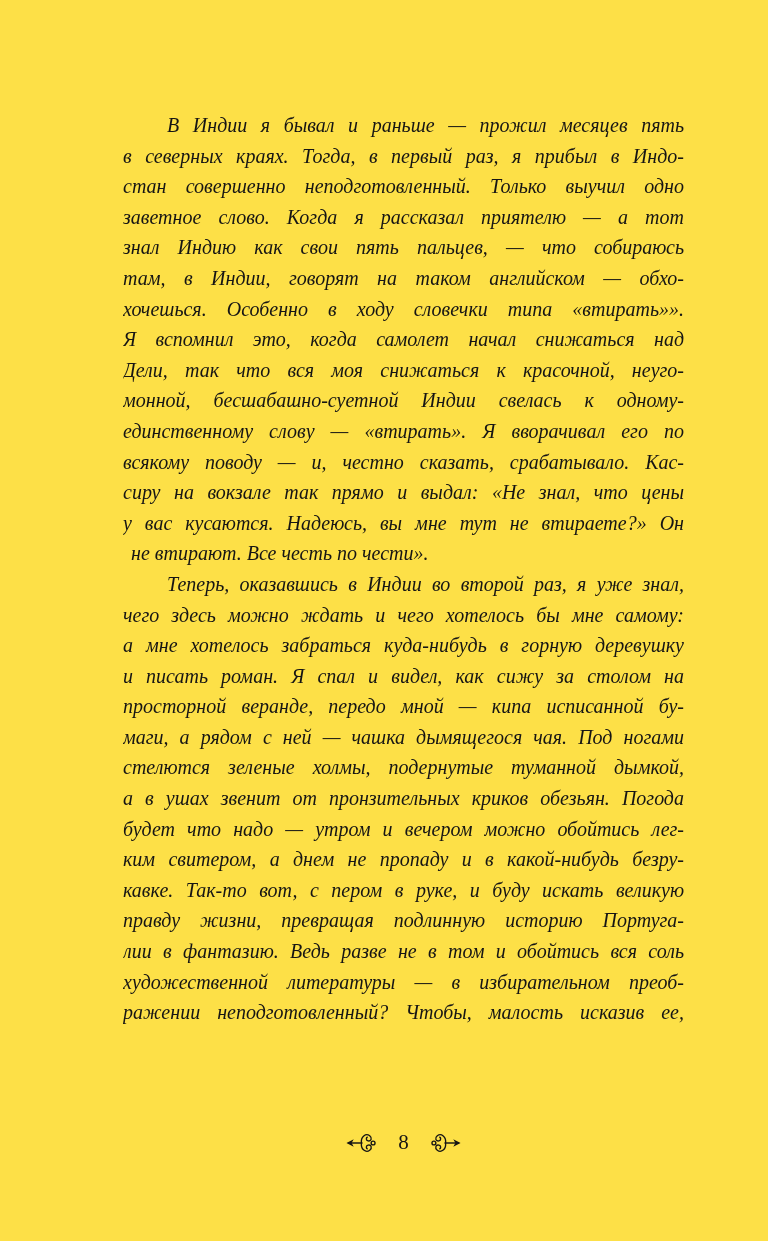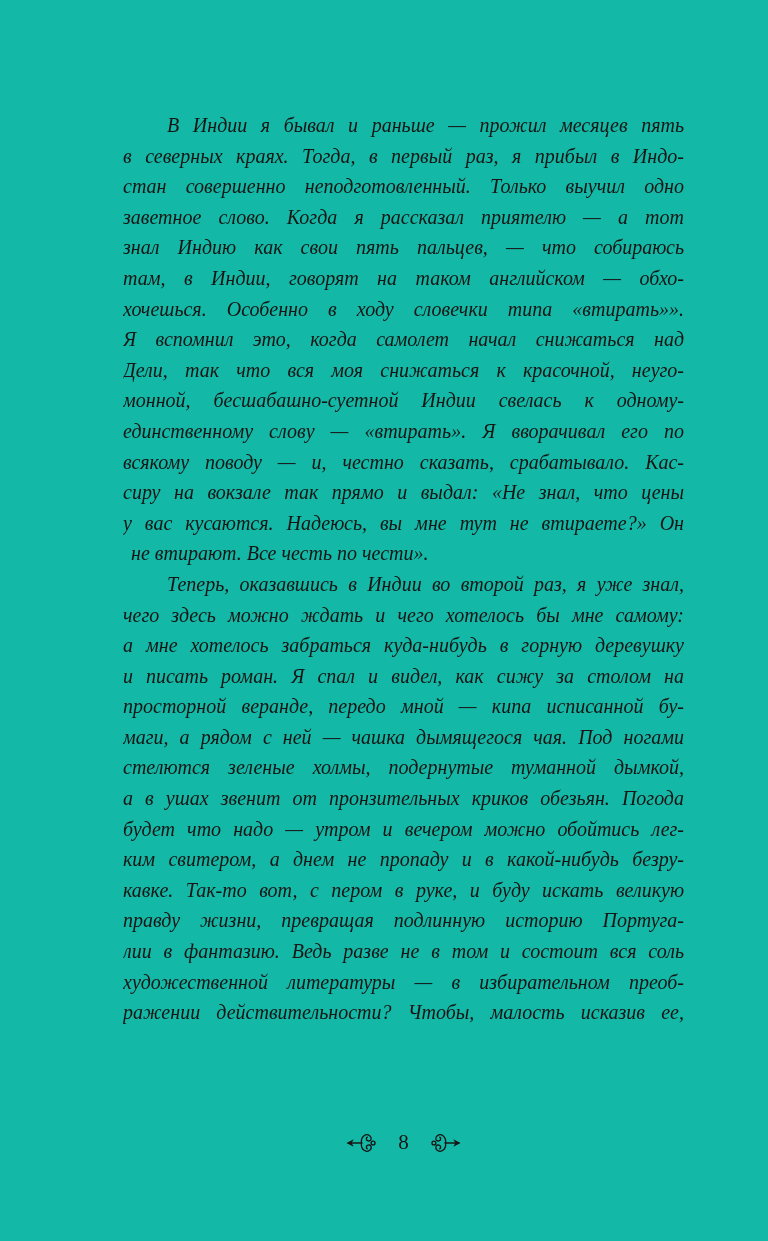--- a/index.html
+++ b/index.html
@@ -1,20 +1,20 @@
 <!DOCTYPE html>
 <html><head>
 <meta charset="utf-8">
 <style>
   html, body { margin: 0; padding: 0; background: #ffffff; }
   .page {
     position: relative;
     width: 768px;
     height: 1241px;
-    background: #14b8a6;
+    background: #fde047;
     font-family: "Liberation Serif", serif;
     color: #161514;
     overflow: hidden;
   }
   .text-block {
     position: absolute;
     left: 123px;
     top: 110px;
     width: 561px;
     font-style: italic;
@@ -83,23 +83,23 @@
       <div class="line">а мне хотелось забраться куда-нибудь в горную деревушку</div>
       <div class="line">и писать роман. Я спал и видел, как сижу за столом на</div>
       <div class="line">просторной веранде, передо мной — кипа исписанной бу-</div>
       <div class="line">маги, а рядом с ней — чашка дымящегося чая. Под ногами</div>
       <div class="line">стелются зеленые холмы, подернутые туманной дымкой,</div>
       <div class="line">а в ушах звенит от пронзительных криков обезьян. Погода</div>
       <div class="line">будет что надо — утром и вечером можно обойтись лег-</div>
       <div class="line">ким свитером, а днем не пропаду и в какой-нибудь безру-</div>
       <div class="line">кавке. Так-то вот, с пером в руке, и буду искать великую</div>
       <div class="line">правду жизни, превращая подлинную историю Португа-</div>
-      <div class="line">лии в фантазию. Ведь разве не в том и состоит вся соль</div>
+      <div class="line">лии в фантазию. Ведь разве не в том и обойтись вся соль</div>
       <div class="line">художественной литературы — в избирательном преоб-</div>
-      <div class="line">ражении действительности? Чтобы, малость исказив ее,</div>
+      <div class="line">ражении неподготовленный? Чтобы, малость исказив ее,</div>
     </div>
 
   </div>
 
   <div class="footer">
     <svg class="fleuron" viewBox="0 0 32 24" fill="none" xmlns="http://www.w3.org/2000/svg">
       <path d="M3 12 H18" stroke="#161514" stroke-width="1.5"></path>
       <path d="M1.5 12 L9 8.2 L6.8 12 L9 15.8 Z" fill="#161514"></path>
       <path d="M17 12 C 16 5.5, 21.5 1.5, 25.5 4.5 C 28.5 6.8, 27 10.5, 23.8 9.8 C 21.6 9.3, 21.4 6.4, 23.4 5.8" stroke="#161514" stroke-width="1.4"></path>
       <path d="M17 12 C 16 18.5, 21.5 22.5, 25.5 19.5 C 28.5 17.2, 27 13.5, 23.8 14.2 C 21.6 14.7, 21.4 17.6, 23.4 18.2" stroke="#161514" stroke-width="1.4"></path>

